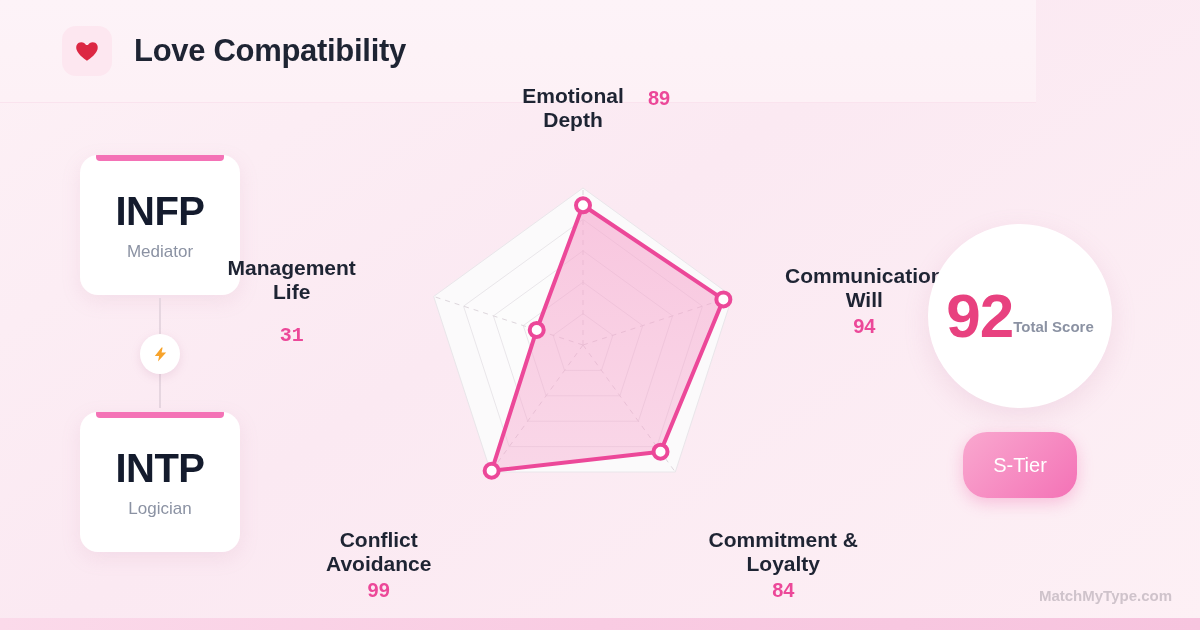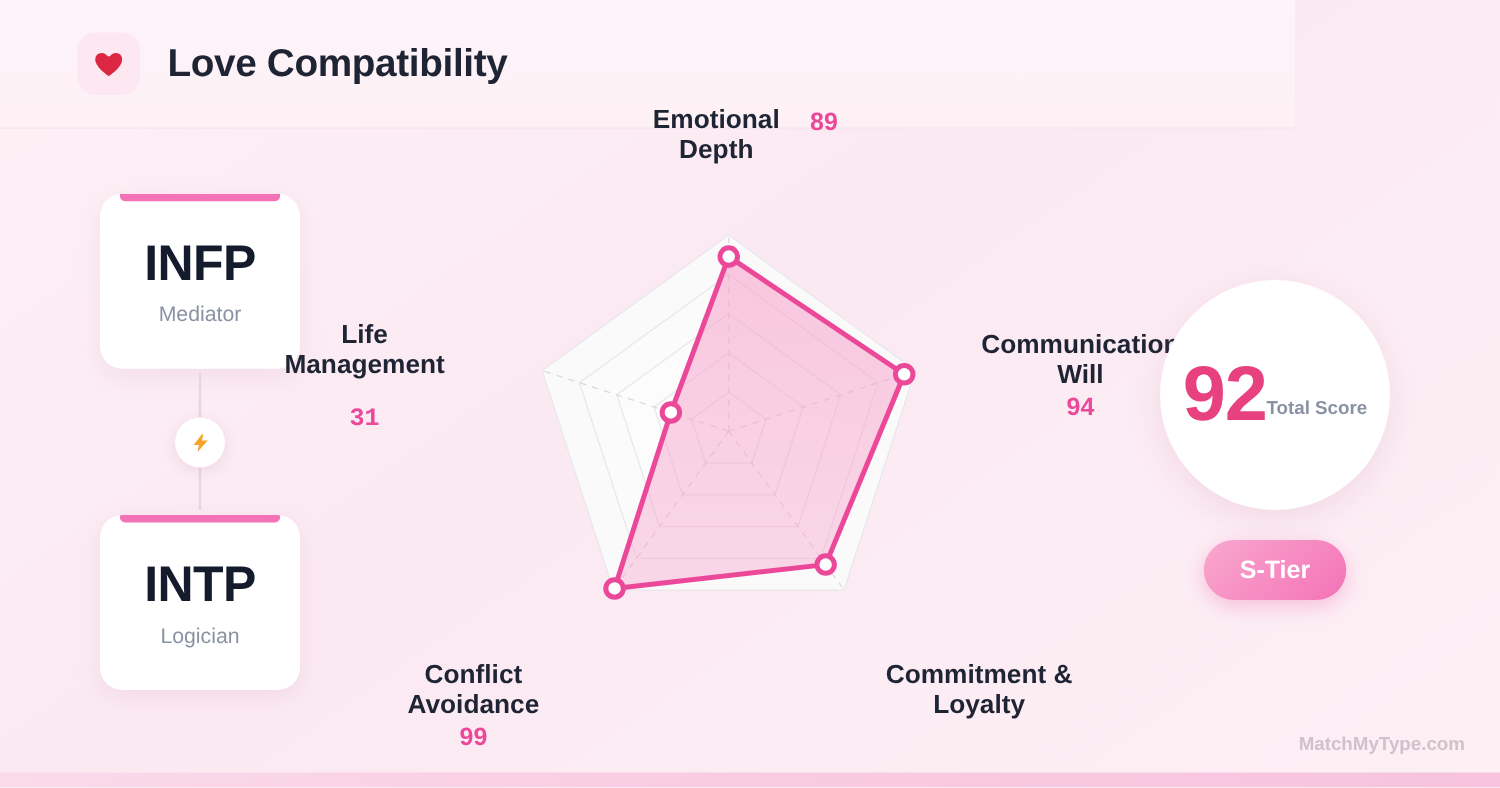--- a/index.html
+++ b/index.html
@@ -66,26 +66,26 @@
   
   #score-circle {
     position:absolute; left:928px; top:224px; width:184px; height:184px;
     border-radius:50%; background:#ffffff;
     box-shadow:0 8px 26px rgba(190,120,160,0.16);
     display:flex; flex-direction:row; align-items:center; justify-content:center;
   }
   #score-value { font-size:62px; font-weight:bold; color:#e8417f; line-height:1; letter-spacing:-1px; }
   #score-caption { font-size:15px; font-weight:bold; color:#8b92a3; margin-top:20px; }
   #tier-pill {
-    position:absolute; left:963px; top:432px; width:114px; height:48px;
+    position:absolute; left:963px; top:432px; width:114px; height:66px;
     border-radius:24px;
     background:linear-gradient(135deg,#f9a8cf 0%,#f472b6 100%);
     box-shadow:0 5px 16px rgba(236,72,153,0.28);
     display:flex; align-items:center; justify-content:center;
-    color:#ffffff; font-size:20px; font-weight:bold;
+    color:#ffffff; font-size:20px; font-weight:normal;
   }
 
   
   #watermark {
     position:absolute; right:28px; top:587px;
     font-size:15px; font-weight:bold; color:#cfc3cb;
   }
   #bottom-bar {
     position:absolute; left:0; top:618px; width:1200px; height:12px;
     background:linear-gradient(90deg,#fbdaea 0%,#f9cbe2 50%,#f7c3de 100%);
@@ -158,29 +158,30 @@
         <div class="axis-value" style="margin-top: 0px; position: absolute; left: 190px; top: 3px;">89</div>
       </div>
       <div class="axis-label" style="width: 250px; left: 471.316px; top: 156.484px;">
         <div>Communication</div>
         <div>Will</div>
         <div class="axis-value" style="margin-top: 3px;">94</div>
       </div>
       <div class="axis-label" style="width: 250px; left: 390.282px; top: 420.016px;">
         <div>Commitment &amp;</div>
         <div>Loyalty</div>
+        <div class="axis-value" style="margin-top: 4px;">84</div>
       </div>
       <div class="axis-label" style="width: 250px; left: -14.2823px; top: 420.016px;">
         <div>Conflict</div>
         <div>Avoidance</div>
         <div class="axis-value" style="margin-top: 4px;">99</div>
       </div>
       <div class="axis-label" style="width: 230px; left: -91.3159px; top: 148.484px;">
+        <div>Management</div>
         <div>Life</div>
-        <div>Management</div>
         <div class="axis-value" style="margin-top: 21px; font-family: Liberation Mono, monospace;">31</div>
       </div>
     </div>
 </div>
 
 <div id="score-circle">
   <div id="score-value">92</div>
   <div id="score-caption">Total Score</div>
 </div>
 <div id="tier-pill">S-Tier</div>

